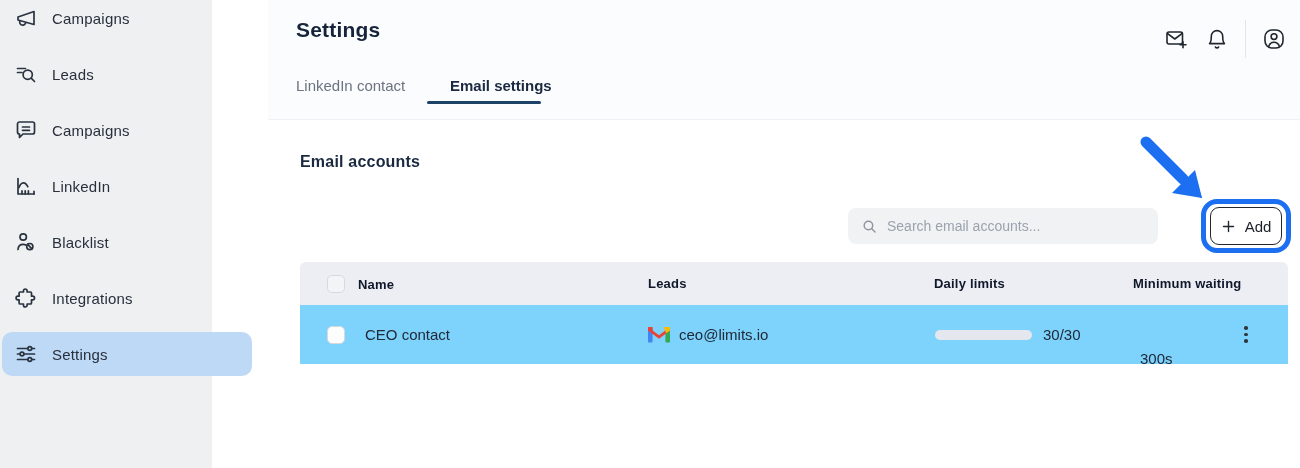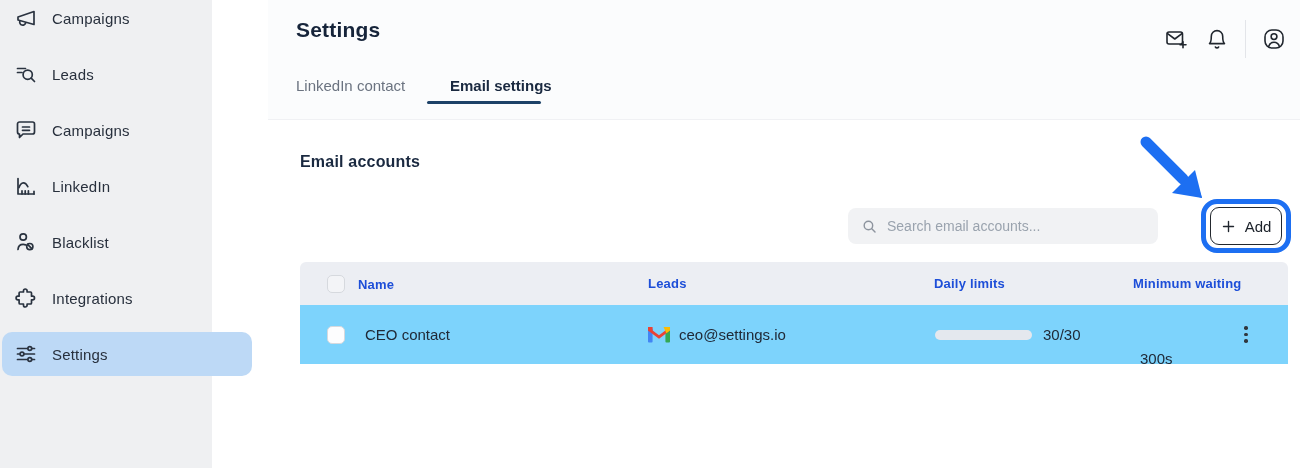--- a/index.html
+++ b/index.html
@@ -46,21 +46,21 @@
   .add-btn .lbl { margin-left:9px; font-size:15px; color:#1b2129; }
 
   
   .thead { position:absolute; left:300px; top:262px; width:988px; height:43px; background:#eceef3; border-radius:6px 6px 0 0; display:flex; align-items:center; overflow:hidden; }
   .trow  { position:absolute; left:300px; top:305px; width:988px; height:59px; background:#7dd3fc; display:flex; align-items:center; overflow:hidden; }
   .c1 { flex:0 0 58px; display:flex; align-items:center; }
   .c2 { flex:0 0 290px; }
   .c3 { flex:0 0 282px; display:flex; align-items:center; }
   .c4 { flex:0 0 202px; display:flex; align-items:center; }
   .c5 { flex:1 1 auto; display:flex; align-items:center; }
-  .th { font-size:13px; font-weight:700; color:#1d4ed8; letter-spacing:.2px; white-space:nowrap; }
+  .th { font-size:13px; font-weight:700; color:#0f172a; letter-spacing:.2px; white-space:nowrap; }
   .td { font-size:15px; color:#202a38; white-space:nowrap; }
   .checkbox { width:18px; height:18px; margin-left:27px; border:1.5px solid #d6d9de; border-radius:5px; background:#fdfdfe; cursor:pointer; }
   .thead .checkbox { background:#f3f4f7; }
   .trow .c2 .td { padding-left:7px; }
   .gmail { width:22px; height:17px; margin-right:9px; flex:0 0 22px; }
   .progress-track { width:97px; height:10px; margin-left:5px; background:#e4e8ee; border-radius:5px; overflow:hidden; }
   .progress-fill { height:100%; background:#17497c; border-radius:5px; }
   .progress-num { margin-left:11px; }
   .c5 .td { padding-left:8px;margin-top:48px; }
   .kebab { margin-left:auto; margin-right:30px; width:24px; height:24px; display:flex; flex-direction:column; align-items:center; justify-content:center; gap:3px; cursor:pointer; }
@@ -238,21 +238,21 @@
     <div class="c3">
       <span class="gmail">
         <svg viewBox="0 0 48 36">
           <rect x="0" y="5" width="10" height="31" rx="2" fill="#4285f4"></rect>
           <rect x="38" y="5" width="10" height="31" rx="2" fill="#34a853"></rect>
           <path d="M0 2 24 20 48 2 48 10 24 28 0 10 Z" fill="#ea4335"></path>
           <path d="M34 2 48 2 48 10 40 16 Z" fill="#fbbc04"></path>
           <path d="M0 2 10 2 10 12 0 10 Z" fill="#ea4335"></path>
         </svg>
       </span>
-      <span class="td">ceo@settings.io</span>
+      <span class="td">ceo@limits.io</span>
     </div>
     <div class="c4">
       <span class="progress-track">
         <span class="progress-fill" style="width: 100%;"></span>
       </span>
       <span class="td progress-num">30/30</span>
     </div>
     <div class="c5">
       <span class="td">300s</span>
       <span class="kebab">

